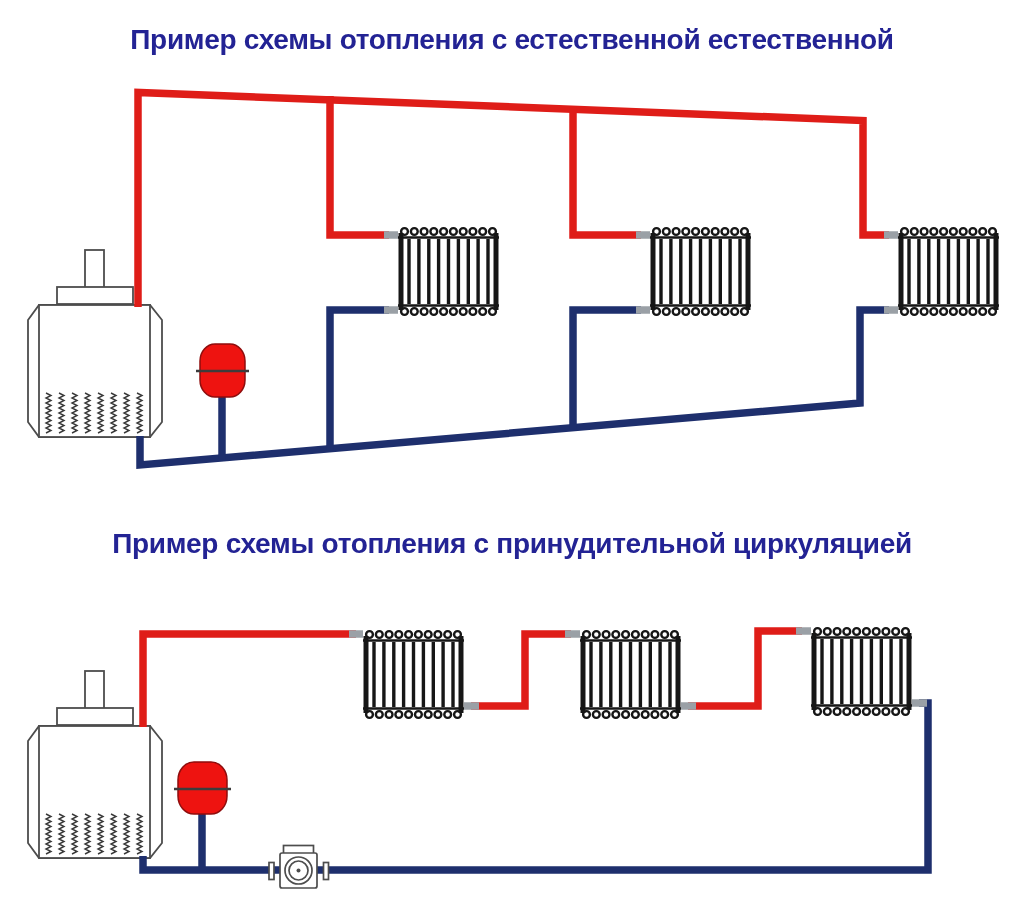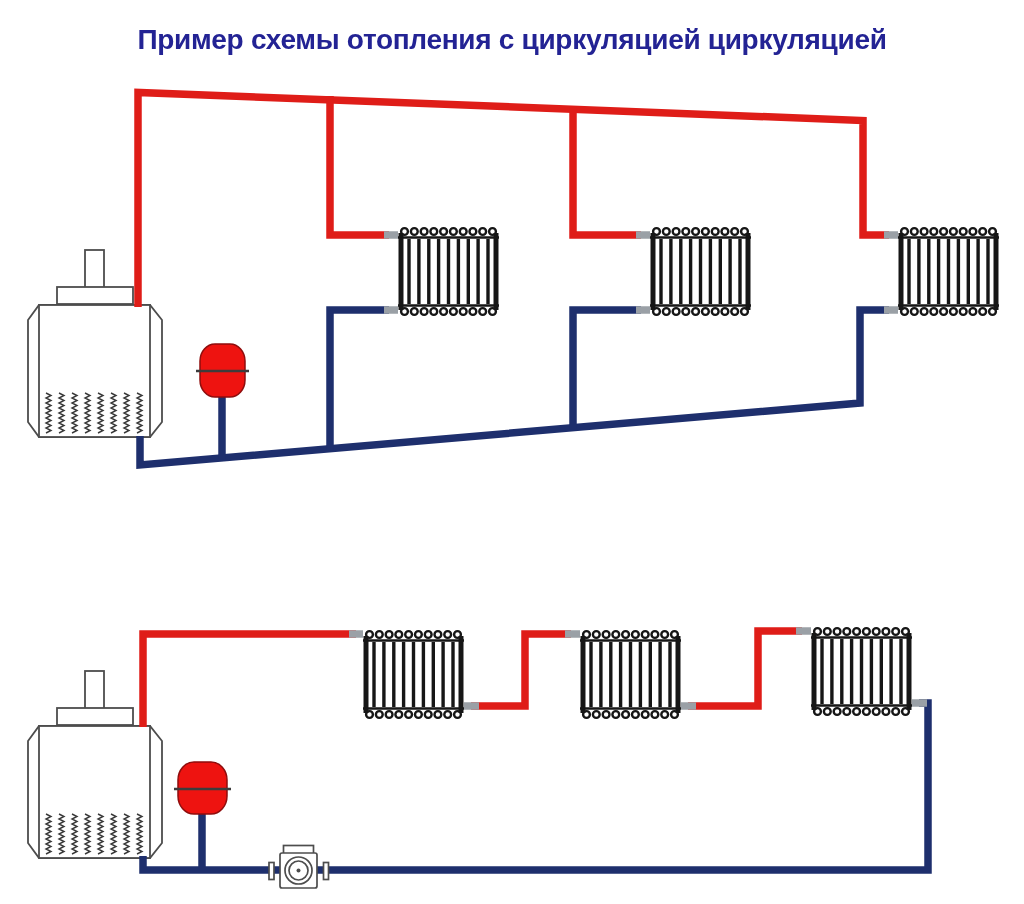--- a/index.html
+++ b/index.html
@@ -35,22 +35,23 @@
   .tank-body{fill:var(--tank-red,#ee1310);stroke:var(--tank-outline,#8f0d0d);stroke-width:1.5;}
   .tank-line{stroke:#3c3c3c;stroke-width:2.6;}
   .pump-part{fill:#ffffff;stroke:var(--equipment-outline,#4d4d4d);stroke-width:1.7;}
   .pump-dot{fill:var(--equipment-outline,#4d4d4d);}
 </style>
 </head>
 <body>
 
 <div class="page">
 
-  <div class="diagram-title" id="title-natural">Пример схемы отопления с циркуляцией циркуляцией</div>
+  <div class="diagram-title" id="title-natural">Пример схемы отопления с естественной естественной</div>
 
+  <div class="diagram-title" id="title-forced">Пример схемы отопления с принудительной циркуляцией</div>
 
   <svg class="canvas" width="1024" height="904" viewBox="0 0 1024 904">
 
     <defs>
       <path id="coil" class="coil" d="M0 0 l5 2.5 l-5 2.5 l5 2.5 l-5 2.5 l5 2.5 l-5 2.5 l5 2.5 l-5 2.5 l5 2.5 l-5 2.5 l5 2.5 l-5 2.5 l5 2.5 l-5 2.5 l5 2.5 l-5 2.5"></path>
 
       <g id="boiler-shape">
         <rect class="equip" x="57" y="0" width="19" height="40"></rect>
         <rect class="equip" x="29" y="37" width="76" height="17"></rect>
         <polygon class="equip" points="11,55 122,55 134,70 134,172 122,187 11,187 0,172 0,70"></polygon>

